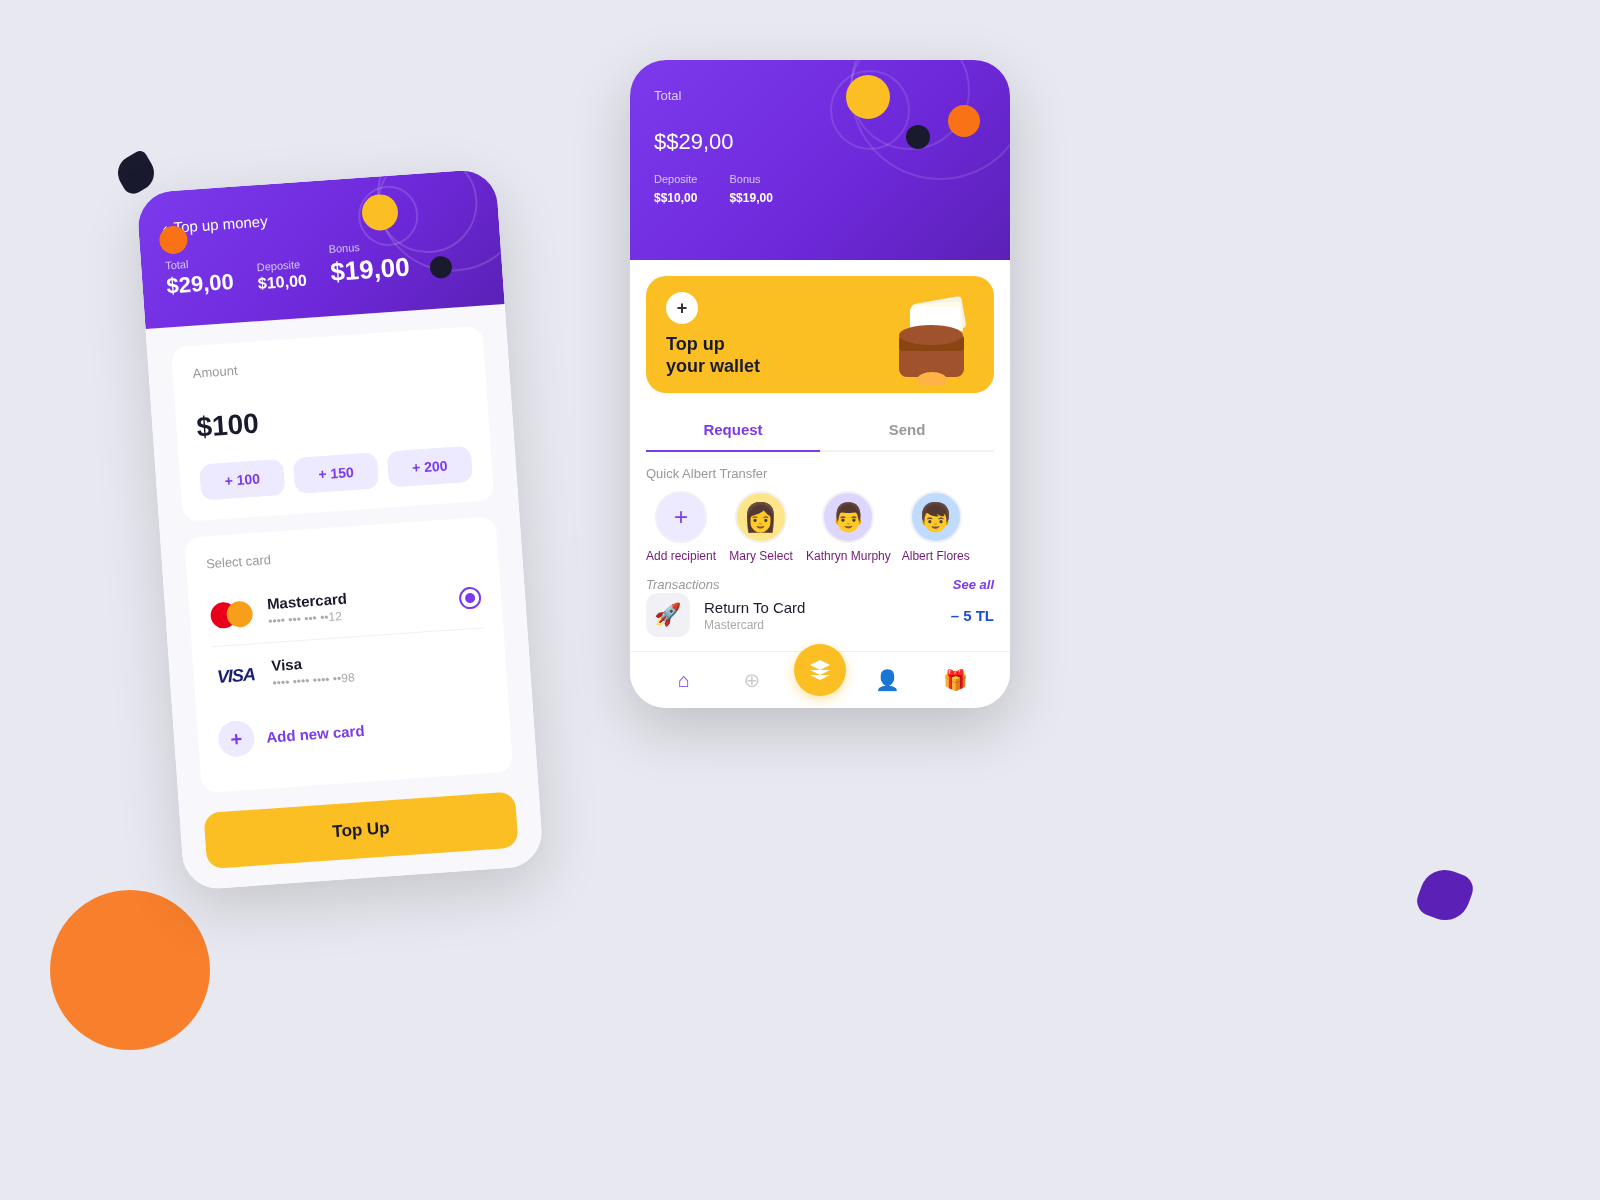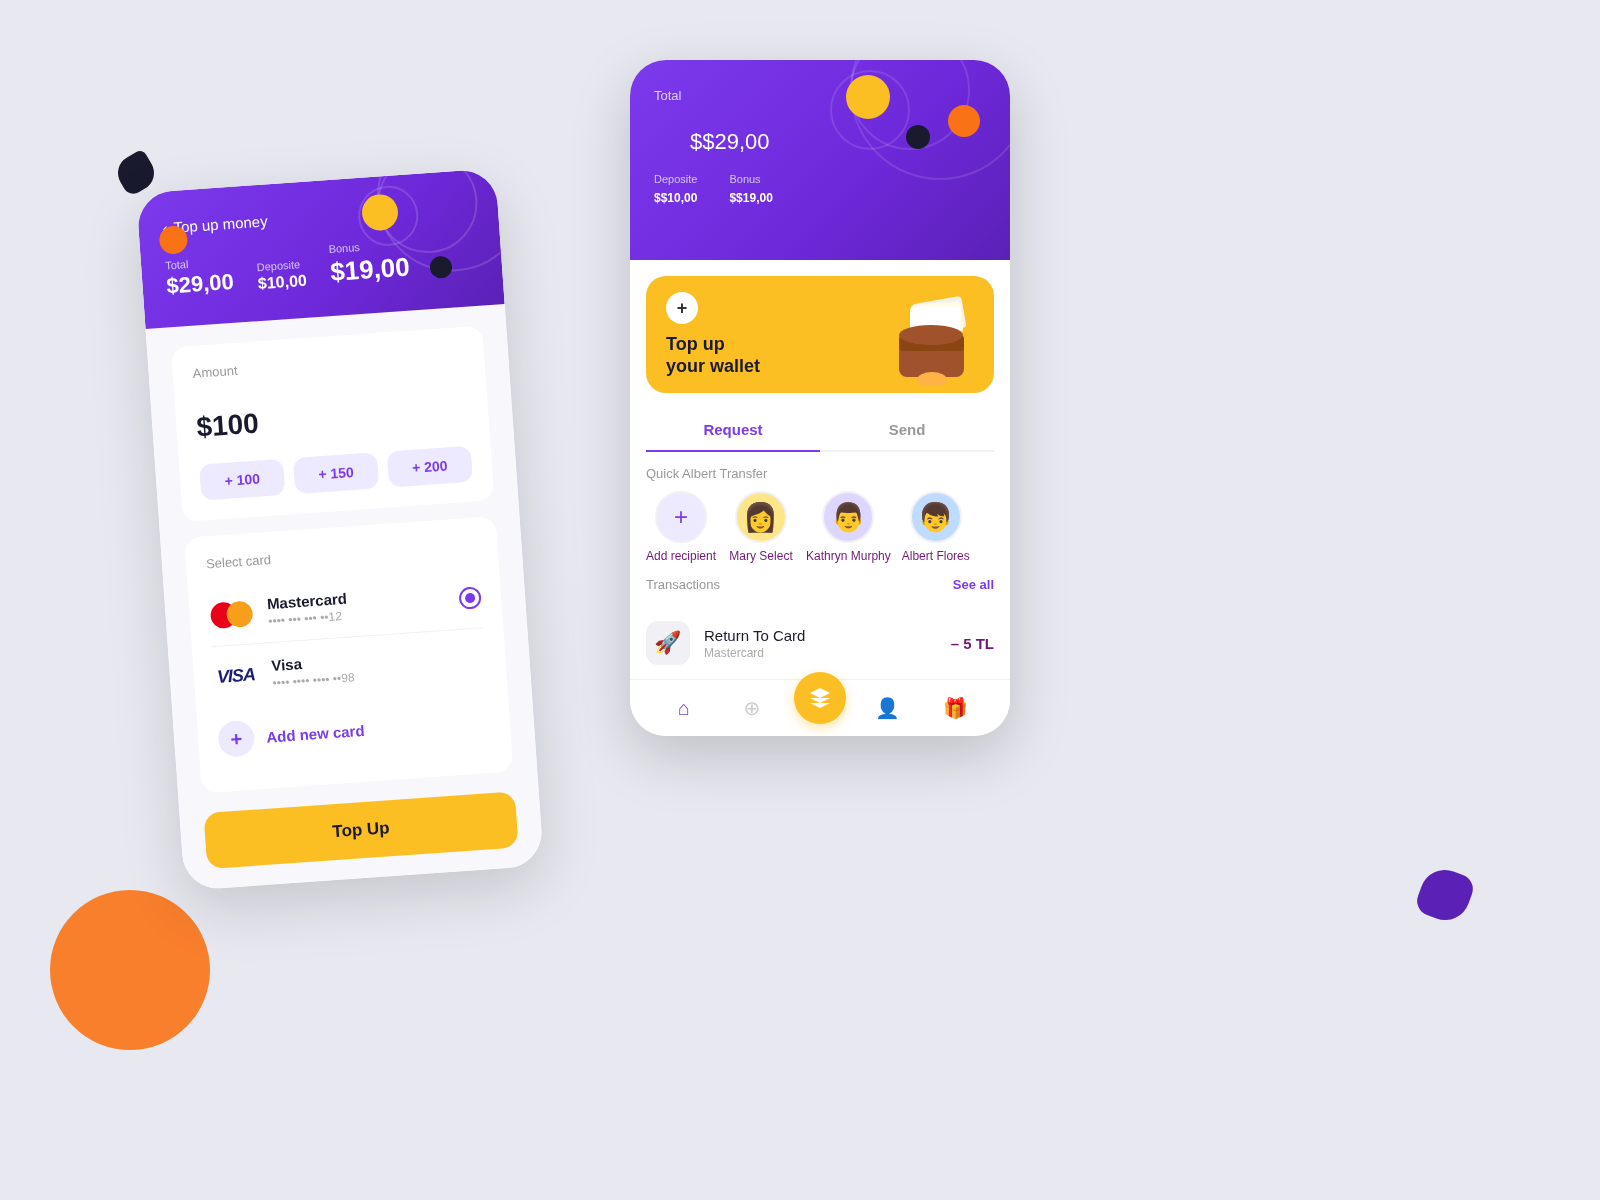--- a/index.html
+++ b/index.html
@@ -210,21 +210,21 @@
 
     
     .phone-right-header {
       background: linear-gradient(135deg, #7c3aed 0%, #6d28d9 60%, #5b21b6 100%);
       padding: 28px 24px 32px;
       position: relative;
       overflow: hidden;
       min-height: 200px;
     }
     .rh-label { color: rgba(255,255,255,0.75); font-size: 13px; margin-bottom: 6px; }
-    .rh-total { color: #fff; font-size: 44px; font-weight: 800; margin-bottom: 14px; margin-left: 36px; }
+    .rh-total { color: #fff; font-size: 44px; font-weight: 800; margin-bottom: 14px; }
     .rh-total span { font-size: 22px; font-weight: 500; }
     .rh-stats { display: flex; gap: 32px; }
     .rh-stat .rh-stat-label { color: rgba(255,255,255,0.7); font-size: 11px; }
     .rh-stat .rh-stat-val { color: #fff; font-size: 19px; font-weight: 700; }
     .rh-stat .rh-stat-val span { font-size: 12px; }
 
     .rh-decoration { position: absolute; border-radius: 50%; border: 2px solid rgba(255,255,255,0.12); }
     .rhd1 { width: 120px; height: 120px; top: -30px; right: 40px; }
     .rhd2 { width: 180px; height: 180px; top: -60px; right: -20px; }
     .rhd3 { width: 80px; height: 80px; top: 10px; right: 100px; }
@@ -329,21 +329,22 @@
 
     
     .transactions-section {
       padding: 0 16px;
       margin-top: 14px;
     }
     .transactions-header {
       display: flex;
       justify-content: space-between;
       align-items: center;
-      margin-bottom: 29px;
+      margin-bottom: 1px;
+      font-style: italic;
     }
     .see-all {
       color: #7c3aed;
       font-size: 13px;
       font-weight: 600;
       cursor: pointer;
     }
     .transaction-item {
       display: flex;
       align-items: center;
@@ -352,21 +353,21 @@
     .tx-icon {
       width: 44px; height: 44px;
       border-radius: 12px;
       background: #f0f0f5;
       display: flex; align-items: center; justify-content: center;
       font-size: 22px;
     }
     .tx-info { flex: 1; }
     .tx-name { font-size: 15px; font-weight: 400; color: #1a1a2e; }
     .tx-date { font-size: 12px; color: #aaa; margin-top: 2px; }
-    .tx-amount { color: #701a75; font-size: 15px; font-weight: 700; }
+    .tx-amount { color: #1d4ed8; font-size: 15px; font-weight: 700; }
 
     
     .bottom-nav {
       display: flex;
       align-items: center;
       padding: 12px 20px;
       border-top: 1px solid #f0f0f5;
       margin-top: 14px;
       background: #fff;
     }

